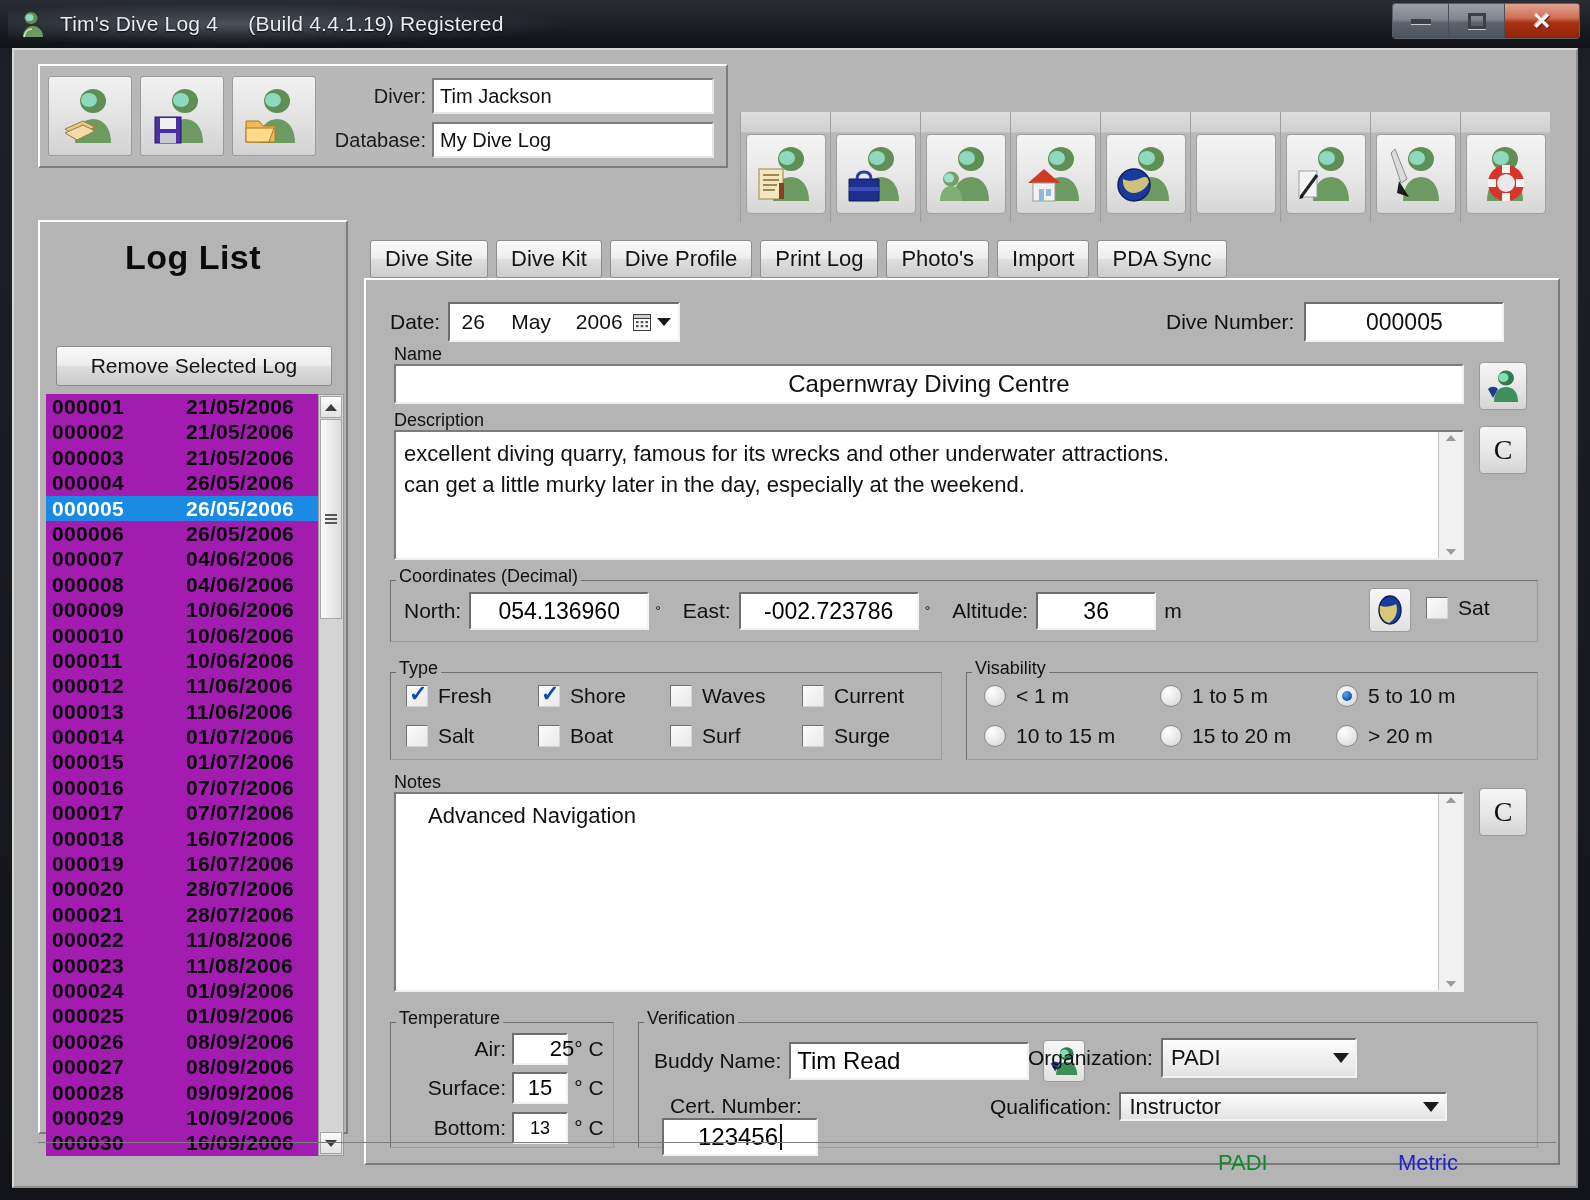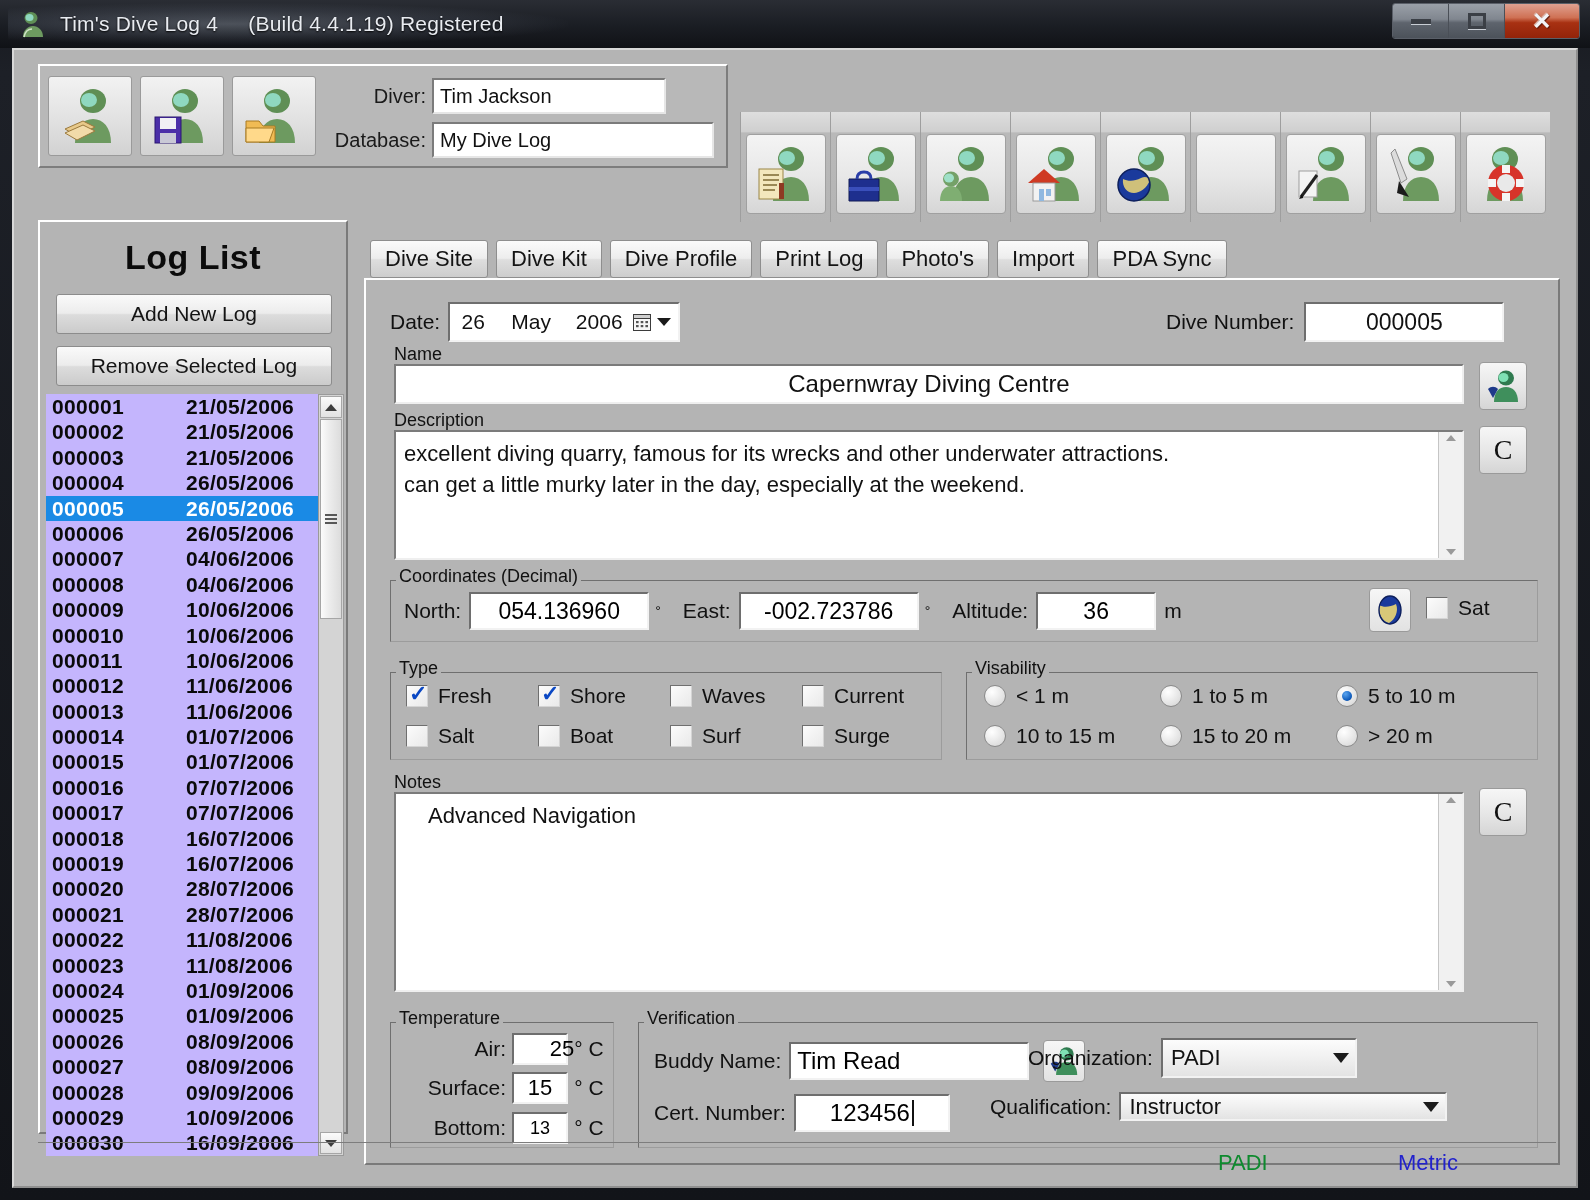--- a/index.html
+++ b/index.html
@@ -119,21 +119,21 @@
   }
   #btn-add, #btn-remove { position:absolute; left:16px; width:276px; height:40px; font-size:21px; }
   #btn-add { top:72px; }
   #btn-remove { top:124px; }
   #list-wrap {
     position:absolute; left:6px; top:172px; width:298px; height:762px;
     display:flex;
   }
   #list-items {
     width:272px; height:762px; overflow:hidden;
-    background:#c4b5fd; position:relative;
+    background:#a21caf; position:relative;
   }
   .log-row {
     height:25.4px; line-height:25.4px; display:flex; padding-left:6px;
     font-size:21px; font-weight:bold; color:#0a0a0a; font-family:"Liberation Sans", sans-serif;
     letter-spacing:.3px;
   }
   .log-row.sel { background:#1a8ae5; color:#fff; }
   .log-num { width:134px; }
   .log-date { width:130px; }
   #list-scroll {
@@ -304,21 +304,21 @@
           <ellipse cx="34" cy="14" rx="13" ry="12" fill="#5f8f55"></ellipse>
           <ellipse cx="30" cy="13" rx="8" ry="7" fill="#8fd8c0"></ellipse>
           <path d="M16 56c0-16 8-24 18-24s18 8 18 24z" fill="#6d9a60"></path>
           <path d="M3 34h13l4 5h12v16H3z" fill="#f0bb54" stroke="#a87b22"></path>
           <path d="M3 41h28l-5 14H3z" fill="#ffd98a" stroke="#a87b22"></path>
         </svg>
       </div>
 
       <div id="diver-row" style="left:290px;top:12px;">
         <div class="fld-label" style="width:96px;">Diver:</div>
-        <div class="txtfield" style="width:234px;height:36px;margin-left:6px;">Tim Jackson</div>
+        <div class="txtfield" style="width:282px;height:36px;margin-left:6px;">Tim Jackson</div>
       </div>
       <div id="db-row" style="left:290px;top:56px;">
         <div class="fld-label" style="width:96px;">Database:</div>
         <div class="txtfield" style="width:282px;height:36px;margin-left:6px;">My Dive Log</div>
       </div>
     </div>
 
     <div id="icon-strip">
       <div class="strip-cell">
           <div class="strip-btn">
@@ -423,21 +423,20 @@
                 <rect x="13" y="34" width="8" height="8"></rect>
                 <rect x="41" y="34" width="8" height="8"></rect>
               </g>
         </svg>
           </div>
         </div>
     </div>
 
     <div id="loglist-panel">
       <div id="loglist-title">Log List</div>
-      <div id="btn-add" class="btn3d">Add New Log</div>
       <div id="btn-remove" class="btn3d">Remove Selected Log</div>
 
       <div id="list-wrap">
         <div id="list-items">
             <div class="log-row">
               <span class="log-num">000001</span>
               <span class="log-date">21/05/2006</span>
             </div>
             <div class="log-row">
               <span class="log-num">000002</span>
@@ -773,21 +772,21 @@
         <span style="width:42px;height:42px;margin-left:14px;background:linear-gradient(180deg,#f6f6f6,#e2e2e2);border:1px solid #9a9a9a;border-radius:4px;display:flex;align-items:center;justify-content:center;">
           <svg width="30" height="30" viewBox="0 0 34 34">
             <ellipse cx="20" cy="9" rx="8" ry="7.5" fill="#2f7a4f"></ellipse>
               <ellipse cx="17.5" cy="8.5" rx="5" ry="4.5" fill="#7fe0b4"></ellipse>
             <path d="M8 33c0-10 5-15 12-15s12 5 12 15z" fill="#3f8f5c"></path>
             <path d="M2 20c3-3 7-3 10 0l-5 9z" fill="#1e3a8a"></path>
           </svg>
         </span>
       </div>
 
-      <div style="position:absolute;left:288px;top:814px;display:flex;align-items:center;">
+      <div style="position:absolute;left:288px;top:814px;display:flex;align-items:center;flex-direction:column;">
         <span class="lbl">Cert. Number:</span>
         <span class="sunken-ctl" style="width:156px;height:38px;margin-left:8px;display:flex;align-items:center;justify-content:center;font-size:24px;">
             <span>123456</span>
             <span style="display:inline-block;width:2px;height:26px;background:#111;margin-left:2px;"></span>
           </span>
       </div>
 
       <div style="position:absolute;left:662px;top:758px;display:flex;align-items:center;">
         <span class="lbl">Organization:</span>
         <span class="combo" style="width:196px;height:40px;margin-left:8px;">

